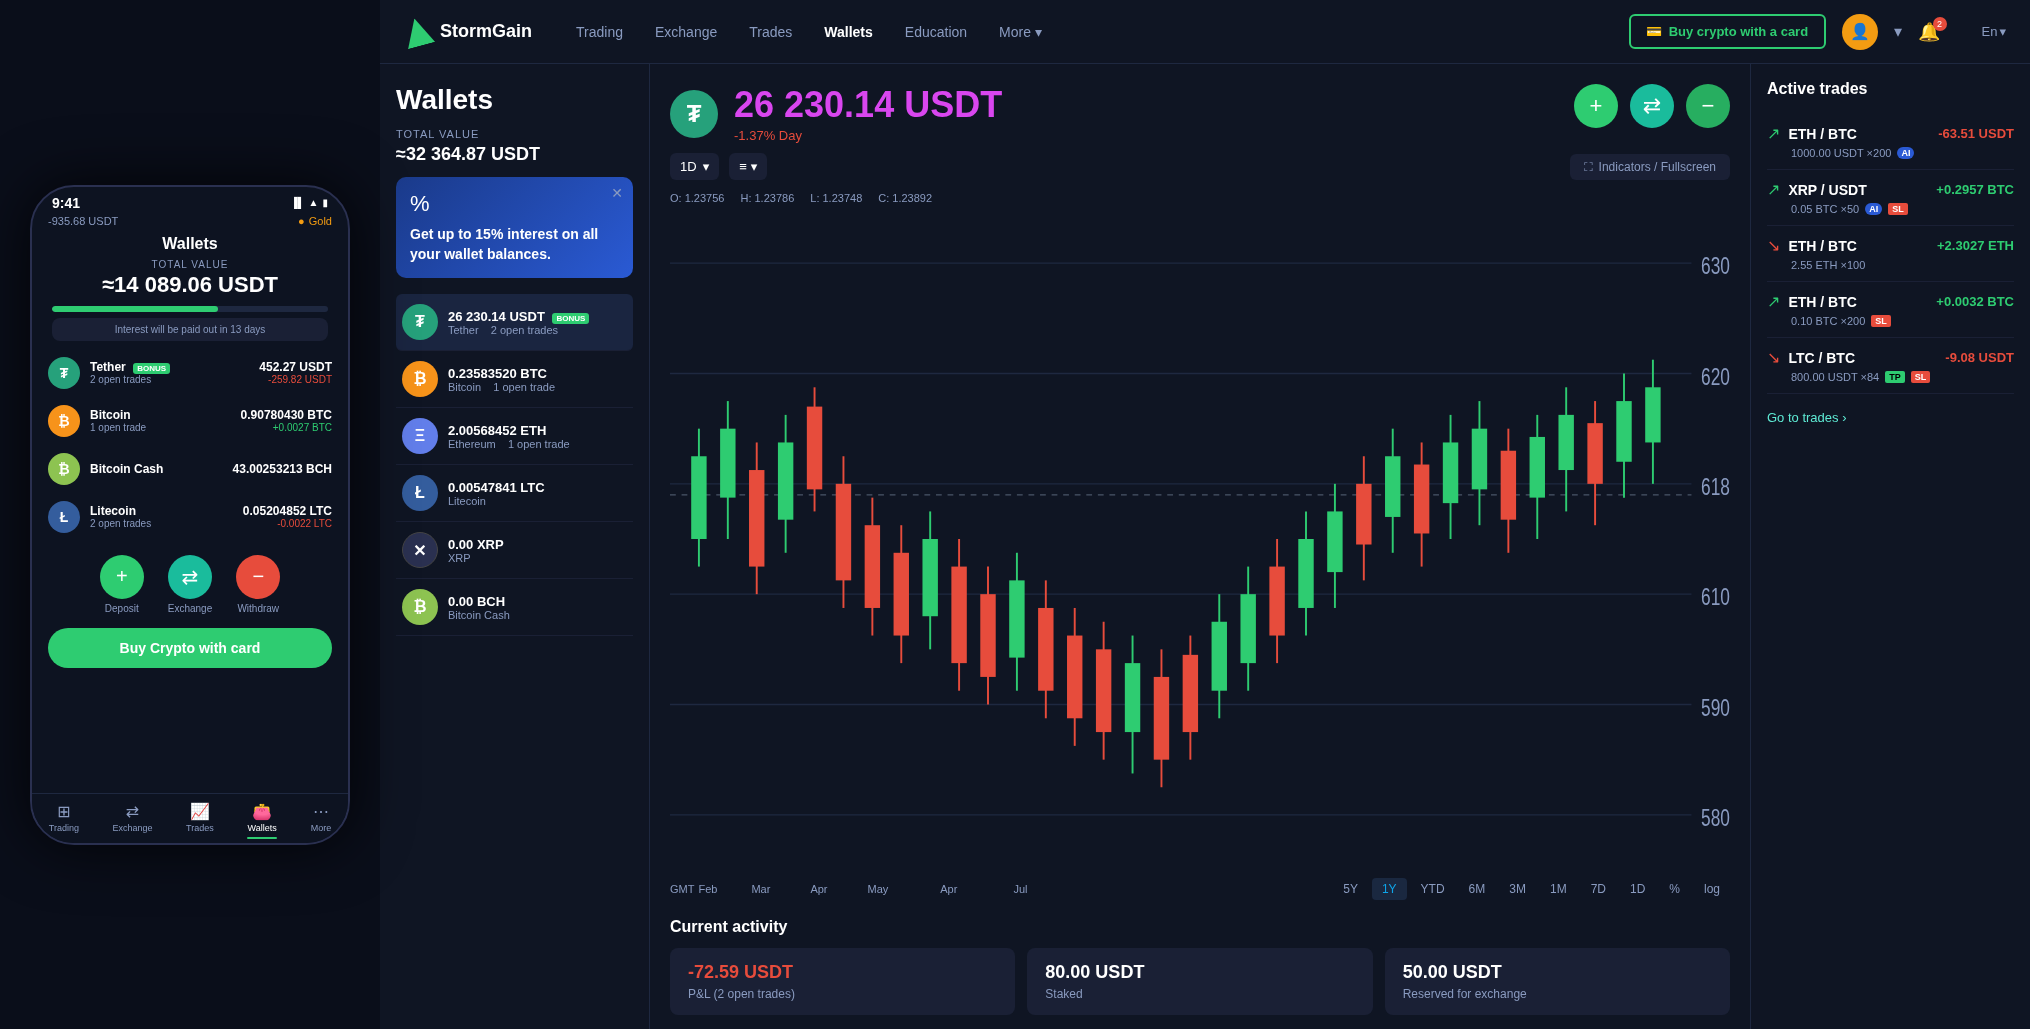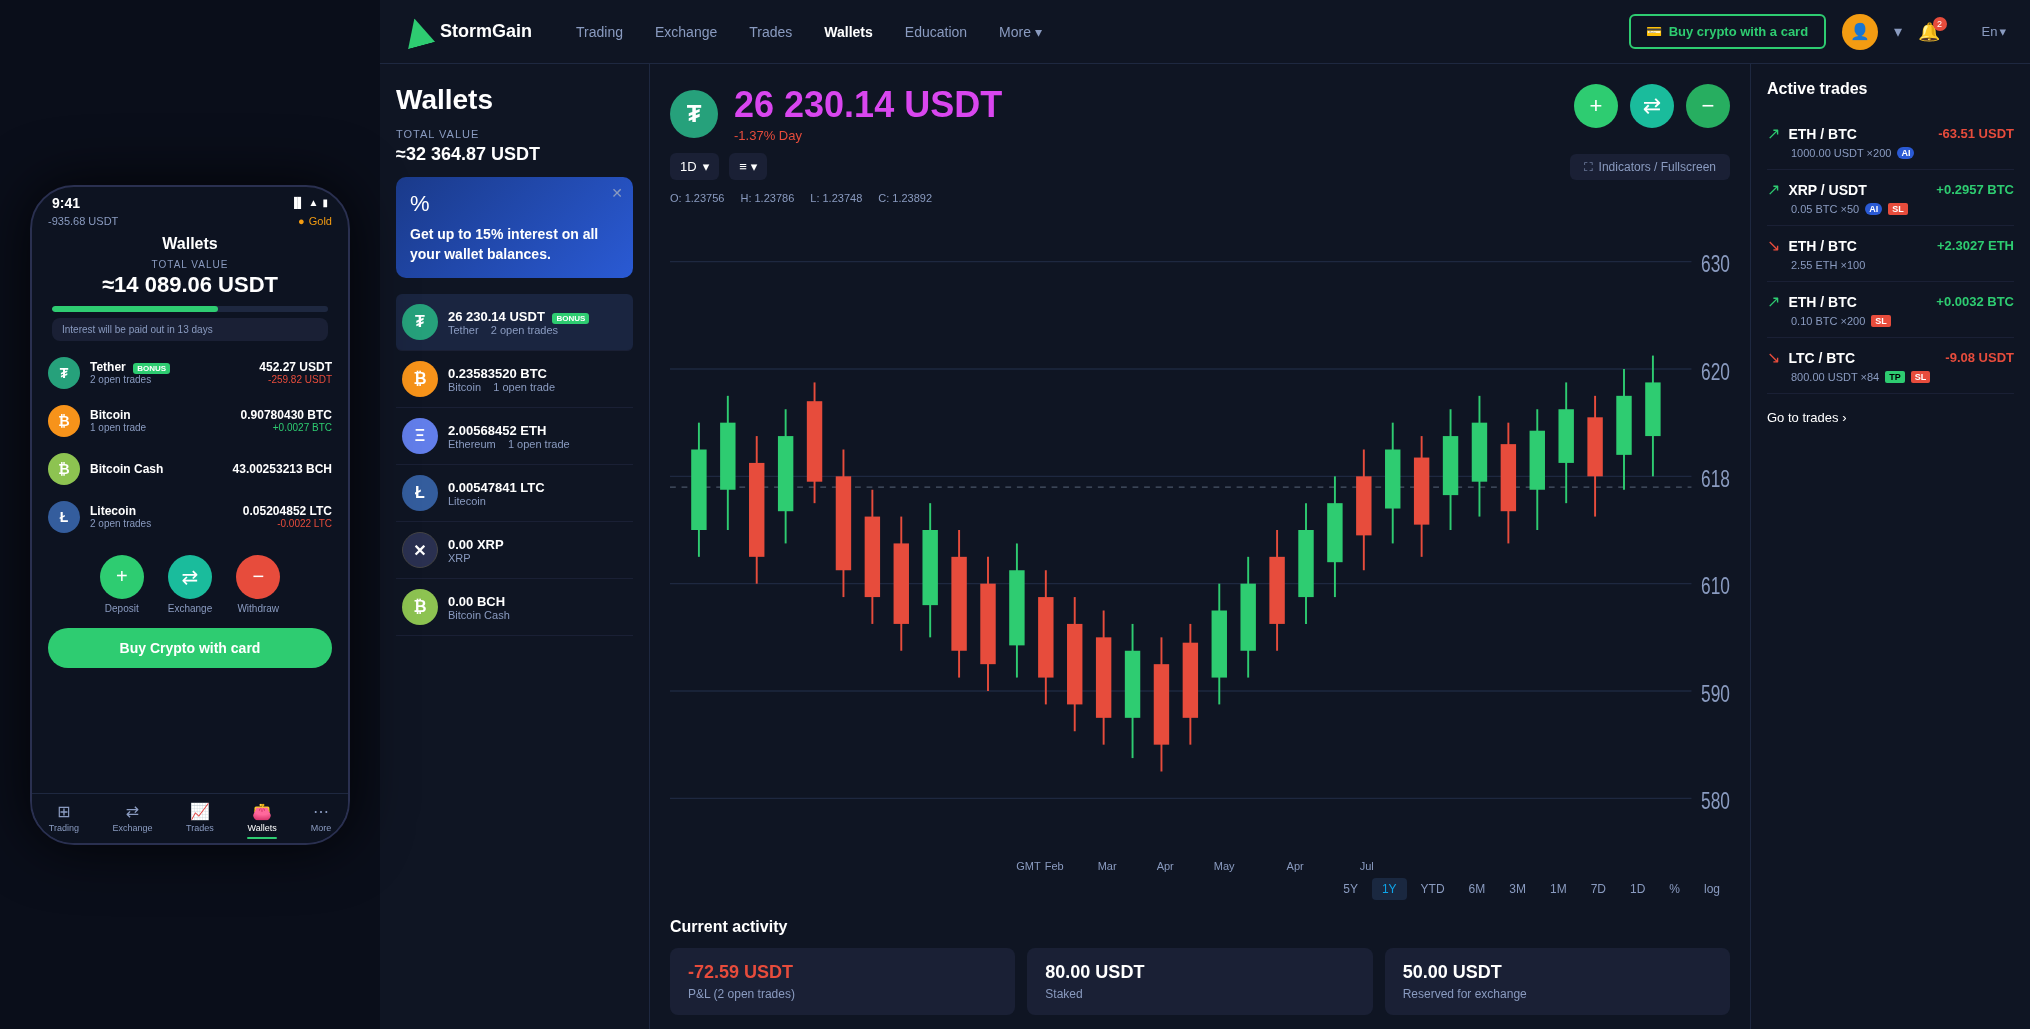--- a/index.html
+++ b/index.html
@@ -77,21 +77,21 @@
       background: #2ecc71;
       border-radius: 3px;
     }
     .phone-interest-note {
       margin: 4px 20px;
       background: #1a2035;
       border-radius: 8px;
       padding: 6px 10px;
       font-size: 10px;
       color: #8a9bc0;
-      text-align: left;
+      text-align: center;
     }
     .phone-coin-list { padding: 4px 0; }
     .phone-coin-item {
       display: flex;
       align-items: center;
       padding: 8px 16px;
       gap: 10px;
     }
     .coin-icon {
       width: 32px;
@@ -506,21 +506,20 @@
     .chart-svg {
       width: 100%;
       height: 100%;
     }
 
     .chart-time-range {
       display: flex;
       align-items: center;
       padding: 8px 20px 4px;
       gap: 6px;
-      flex-direction: column;
     }
     .time-range-btn {
       padding: 4px 10px;
       border-radius: 4px;
       font-size: 12px;
       color: #8a9bc0;
       cursor: pointer;
       background: transparent;
       border: none;
     }
@@ -598,21 +597,21 @@
     .trade-tag {
       font-size: 9px;
       padding: 1px 4px;
       border-radius: 2px;
       font-weight: 700;
     }
     .tag-ai { background: #2a5ad4; color: #fff; border-radius: 6px; }
     .tag-sl { background: #e74c3c; color: #fff; }
     .tag-tp { background: #2ecc71; color: #000; }
     .go-to-trades {
-      color: #ffffff;
+      color: #5eead4;
       font-size: 13px;
       cursor: pointer;
       margin-top: 16px;
       display: inline-block;
     }
 
     
     ::-webkit-scrollbar { width: 4px; }
     ::-webkit-scrollbar-track { background: #0f1523; }
     ::-webkit-scrollbar-thumb { background: #2a3050; border-radius: 2px; }

